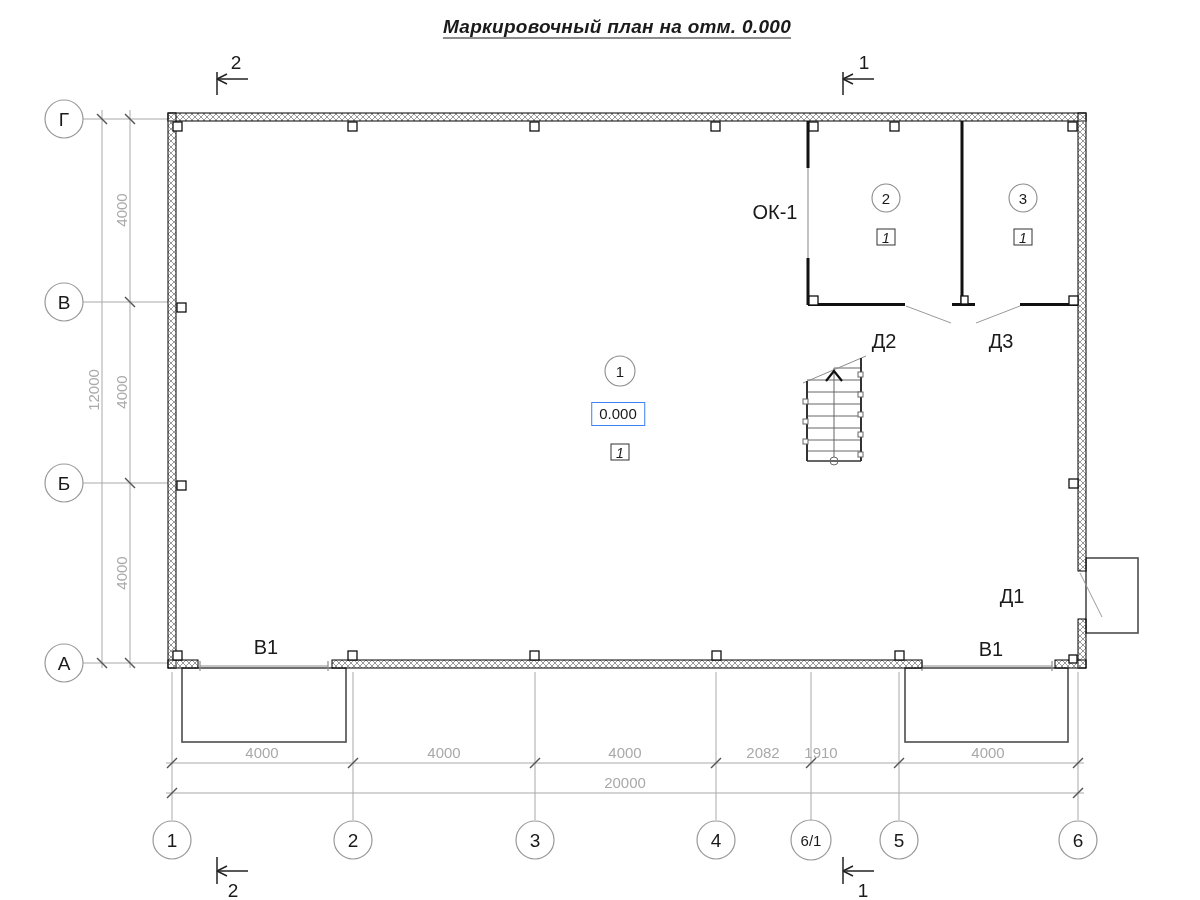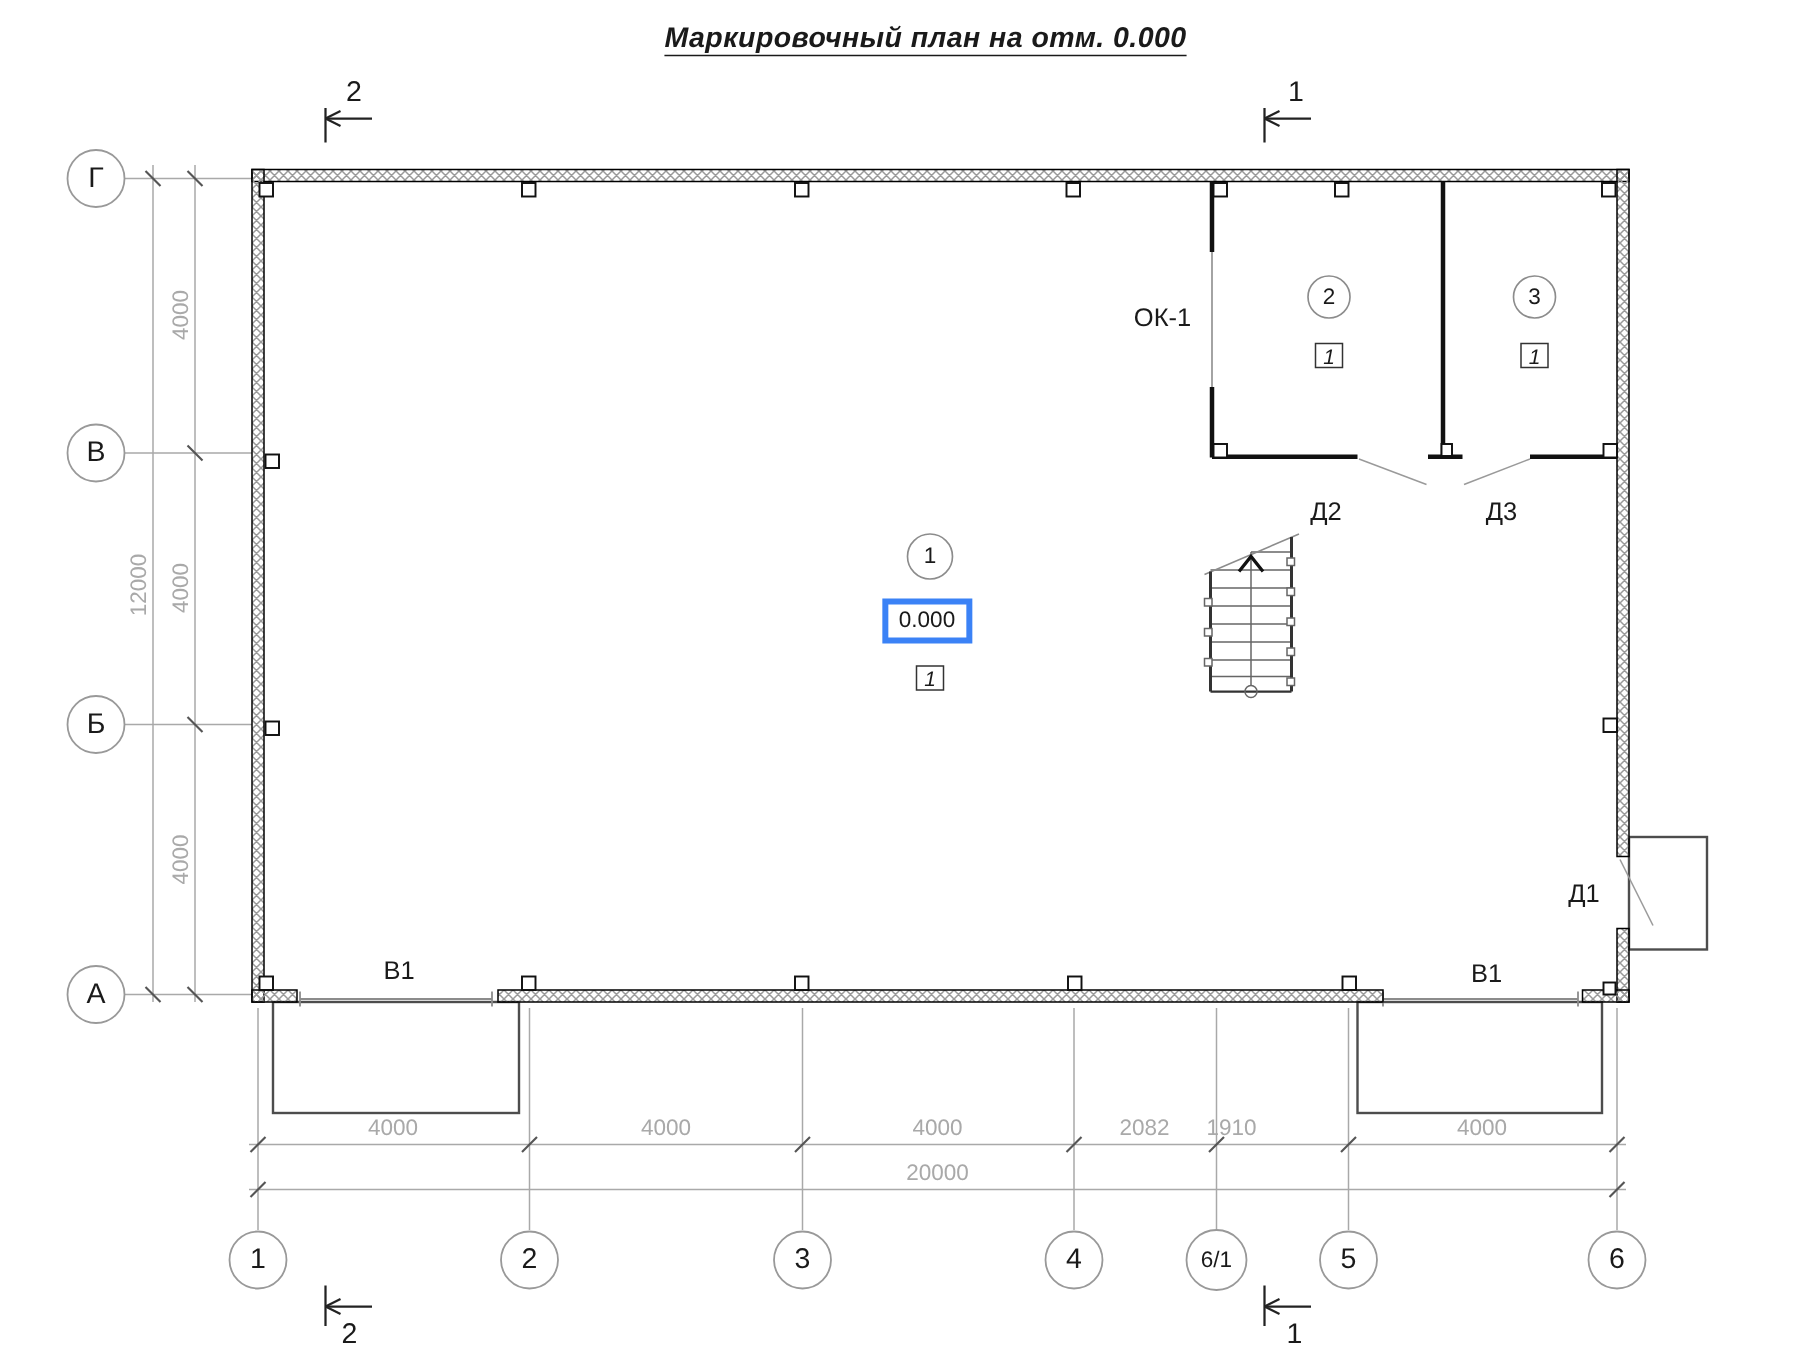--- a/index.html
+++ b/index.html
@@ -6,24 +6,24 @@
   #sheet{position:relative;width:1200px;height:900px;background:#fff;overflow:hidden;
          font-family:"Liberation Sans",sans-serif;color:#1a1a1a;padding-left:20px;}
   #linework{position:absolute;left:0;top:0;}
   .t{position:absolute;transform:translate(-50%,-50%);white-space:nowrap;line-height:1;}
   .title{font-size:19px;font-weight:bold;font-style:italic;text-decoration:underline;
          text-underline-offset:5px;letter-spacing:.3px;}
   .axis{font-size:19px;}
   .axis-sm{font-size:15px;}
   .dim{font-size:15px;color:#a9a9a9;}
   .vert{transform:translate(-50%,-50%) rotate(-90deg);}
-  .lbl{font-size:17px;}
+  .lbl{font-size:20px;}
   .sec{font-size:19px;}
   .roomnum{font-size:15px;}
-  .elevbox{position:absolute;transform:translate(-50%,-50%);border:4px solid #3b82f6;
+  .elevbox{position:absolute;transform:translate(-50%,-50%);border:1px solid #3b82f6;
            background:#fff;padding:2px 7px 3px;font-size:15px;}
   .ftbox{position:absolute;transform:translate(-50%,-50%);border:1.5px solid #333;background:#fff;
          width:17px;height:15px;font-size:14px;font-style:italic;display:flex;
          align-items:center;justify-content:center;}
 </style>
 </head>
 <body>
 
 <div id="sheet">
 
@@ -258,21 +258,21 @@
 
   <div class="t roomnum" style="left:886px;top:198px;">2</div>
   <div class="ftbox" style="left:886px;top:237px;">1</div>
 
   <div class="t roomnum" style="left:1023px;top:198px;">3</div>
   <div class="ftbox" style="left:1023px;top:237px;">1</div>
 
   <div class="t lbl" style="left:775px;top:212px;">ОК-1</div>
   <div class="t lbl" style="left:884px;top:341px;">Д2</div>
   <div class="t lbl" style="left:1001px;top:341px;">Д3</div>
-  <div class="t lbl" style="left:1056px;top:596px;">Д1</div>
+  <div class="t lbl" style="left:1012px;top:596px;">Д1</div>
   <div class="t lbl" style="left:266px;top:647px;">В1</div>
   <div class="t lbl" style="left:991px;top:649px;">В1</div>
 
   <div class="t sec" style="left:236px;top:62px;">2</div>
   <div class="t sec" style="left:864px;top:62px;">1</div>
   <div class="t sec" style="left:233px;top:890px;">2</div>
   <div class="t sec" style="left:863px;top:890px;">1</div>
 
 </div>
 

